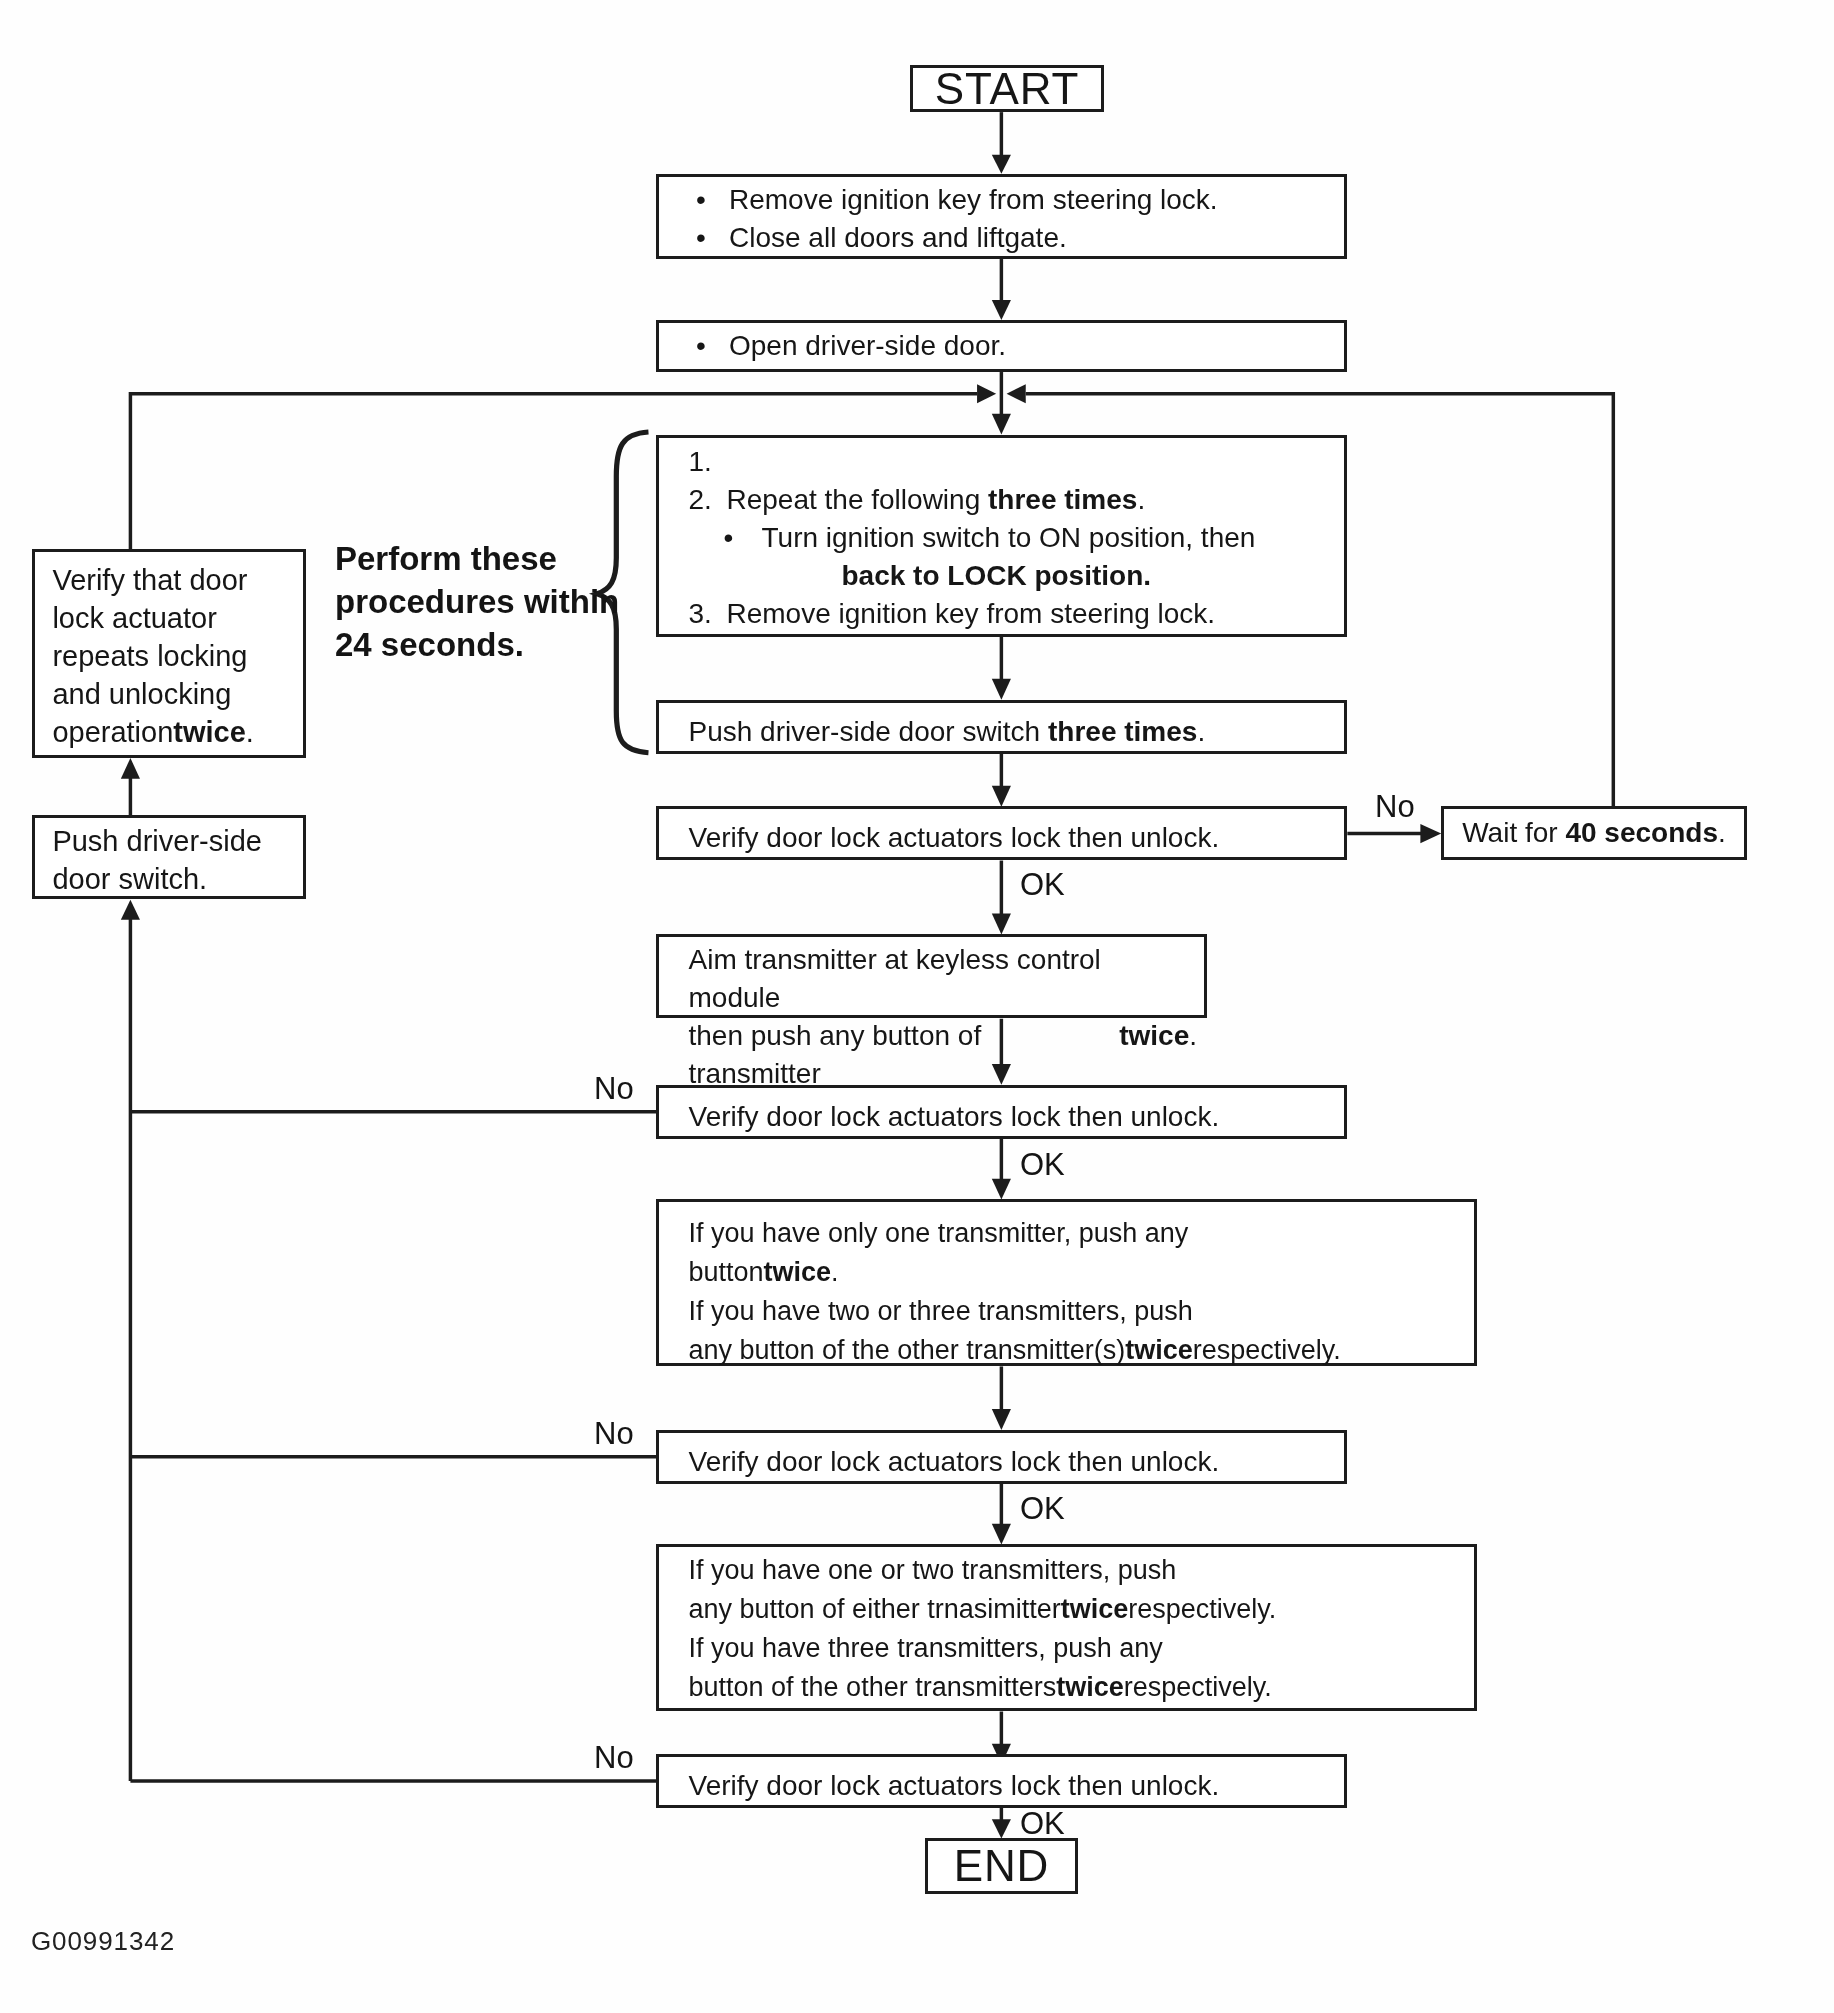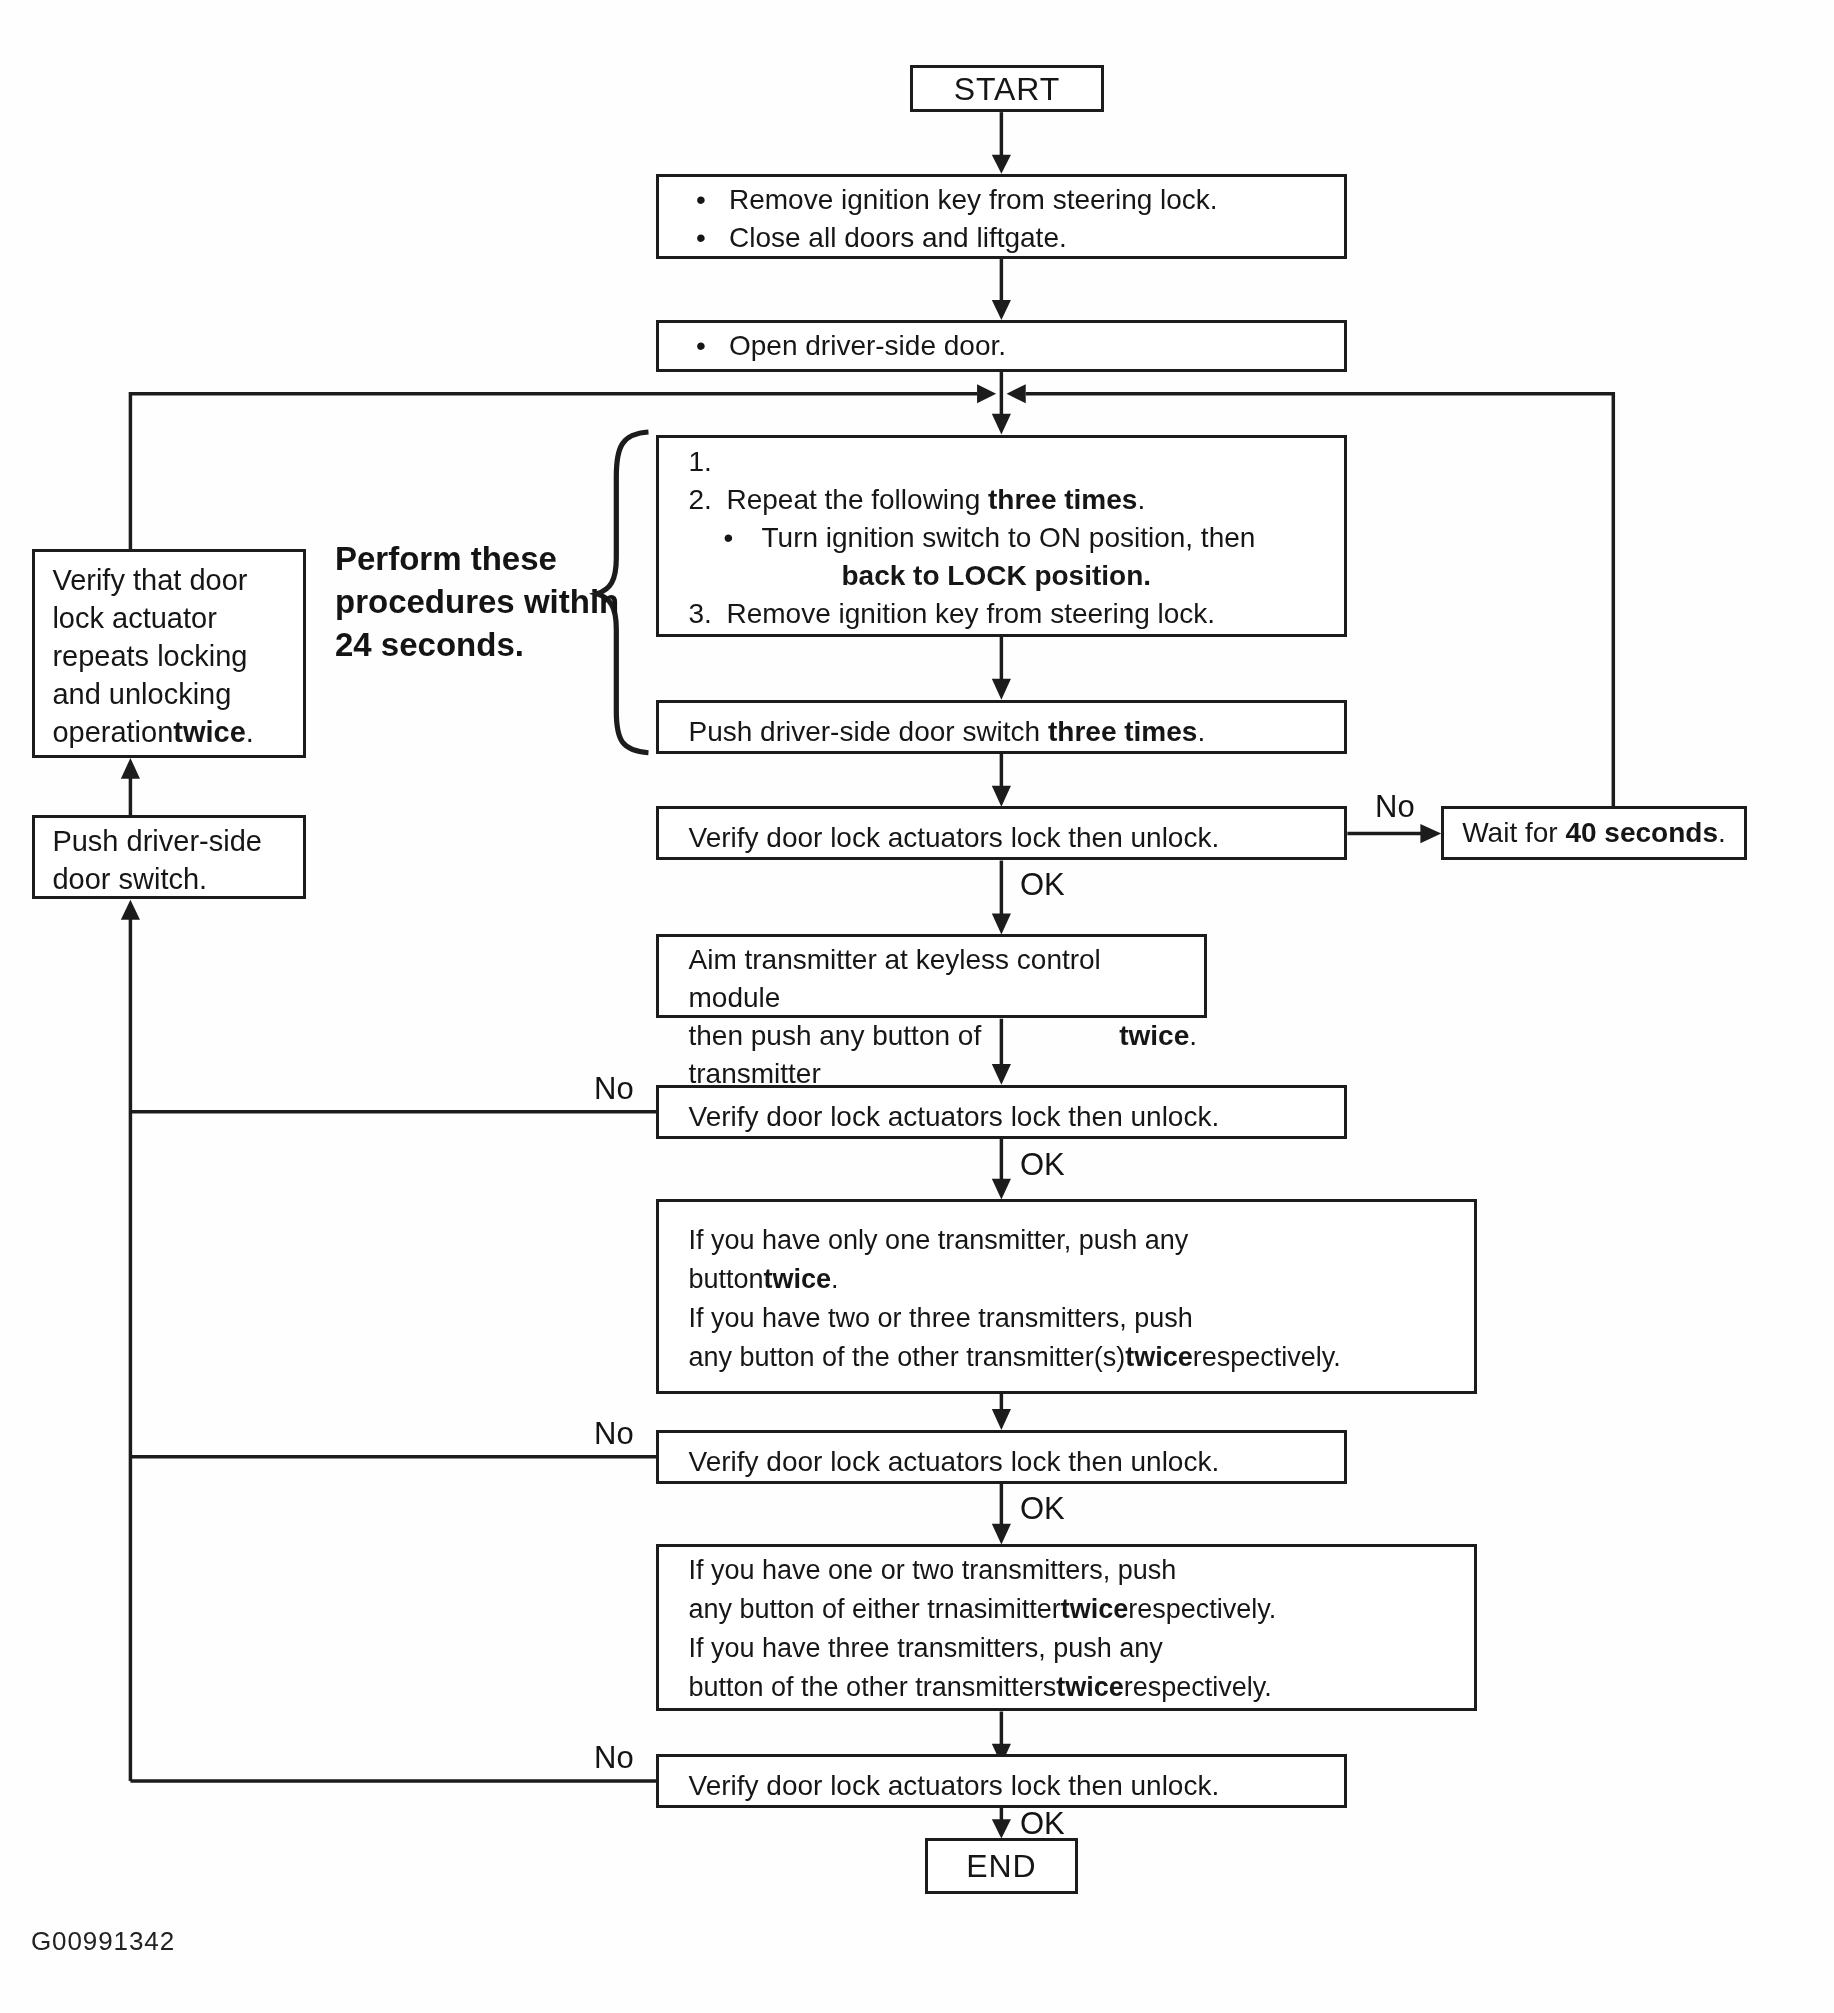--- a/index.html
+++ b/index.html
@@ -15,21 +15,21 @@
   .ln{display:flex;align-items:baseline;}
   .mk{width:38px;flex:none;}
   .bmk{width:33px;flex:none;}
   .ind1{margin-left:35px;}
   .ind2{margin-left:115px;font-weight:bold;}
   .pad{padding:5.2px 7px 0 29.5px;}
   .bpad{padding:4.3px 7px 0 37px;}
   .vc{display:flex;align-items:flex-end;padding-left:29.5px;}
   .bvc{display:flex;align-items:center;padding-left:37px;}
   .center{display:flex;align-items:center;justify-content:center;padding-left:0;}
-  .terminal{font-size:32px;letter-spacing:0.9px;text-align:right;}
+  .terminal{font-size:44px;letter-spacing:0.9px;text-align:right;}
   .wide{font-size:27px;line-height:39px;}
   .leftbox{font-size:29px;line-height:38px;}
   .lbl{position:absolute;font-weight:400;font-size:31px;color:#141414;}
   .note{position:absolute;font-weight:700;font-size:33px;line-height:43px;color:#141414;}
   .code{position:absolute;font-size:26px;color:#222;letter-spacing:0.9px;}
   b{font-weight:700;}
   svg *{stroke-linecap:butt;}
 </style>
 </head>
 <body>
@@ -185,21 +185,21 @@
         <span>then push any button of transmitter </span>
         <b>twice</b>
         <span>.</span>
       </div>
   </div>
 
   <div class="box vc" style="left:656px;top:1085px;width:691px;height:54px;">
     <span>Verify door lock actuators lock then unlock.</span>
   </div>
 
-  <div class="box pad wide" style="left:656px;top:1199px;width:821px;height:195px;padding-top:19px;">
+  <div class="box pad wide" style="left:656px;top:1199px;width:821px;height:167px;padding-top:12px;">
     <div class="ln">
         <span>If you have only one transmitter, push any</span>
       </div>
     <div class="ln">
         <span>button </span>
         <b>twice</b>
         <span>.</span>
       </div>
     <div class="ln">
         <span>If you have two or three transmitters, push</span>

